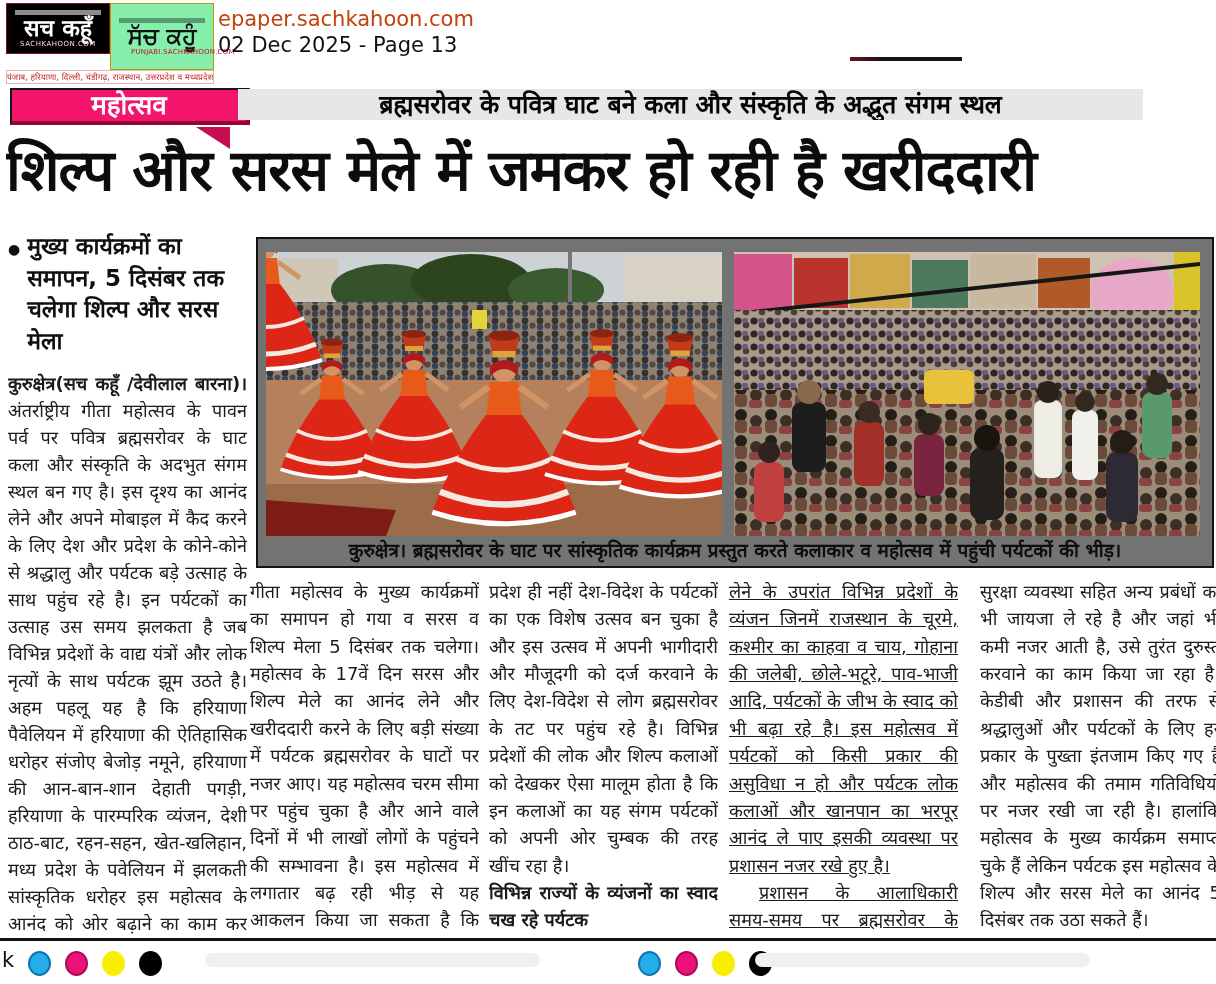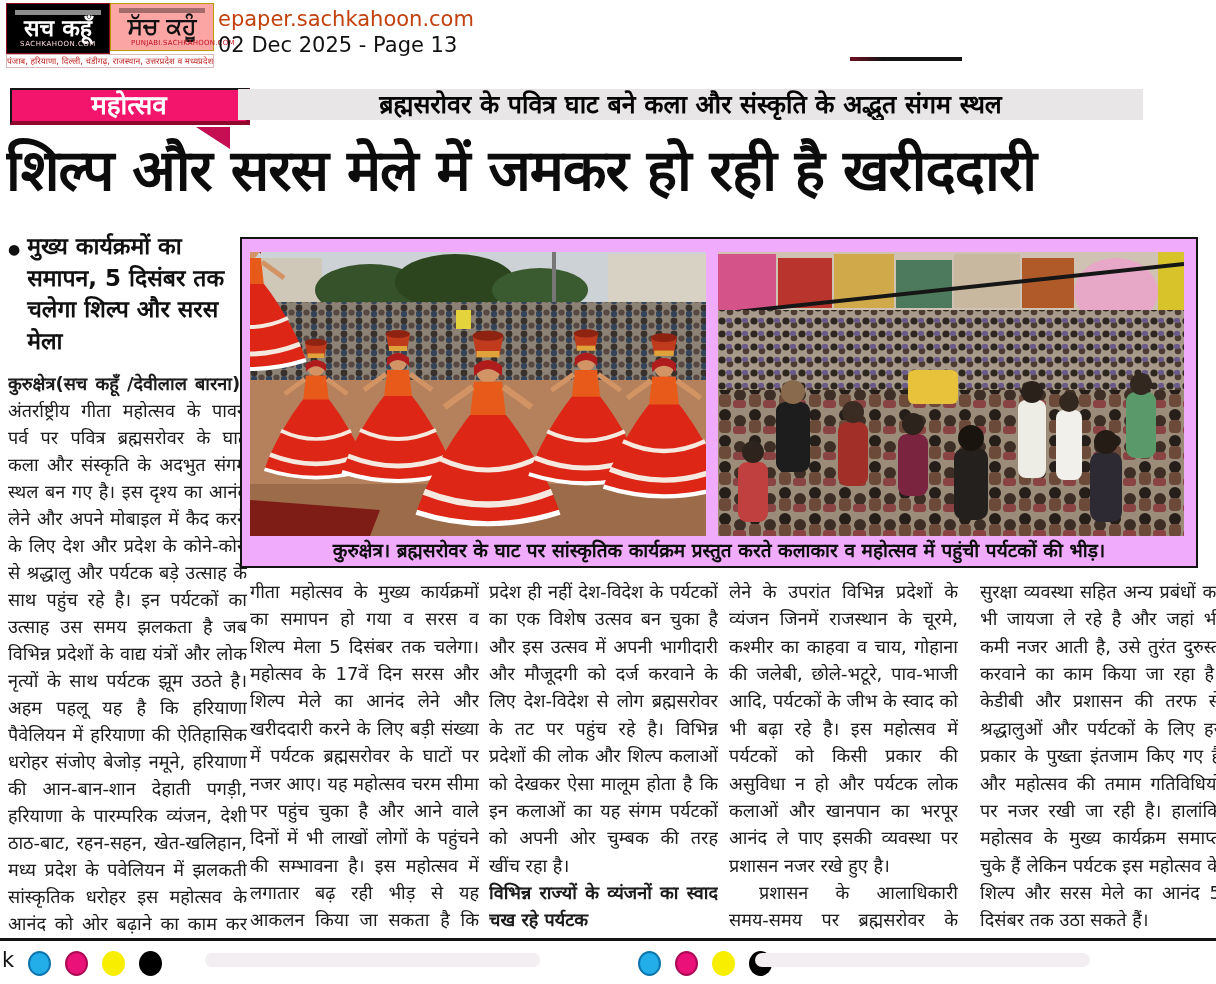--- a/index.html
+++ b/index.html
@@ -7,21 +7,21 @@
               font-family:"DejaVu Sans", sans-serif; }
 
   
   .logo-wrap { position:absolute; left:6px; top:3px; width:208px; }
   .logo-row { display:flex; }
   .logo-red { width:104px; height:51px; background:#000000; border:1px solid #8a0c18;
               color:#fff; text-align:center; display:flex; flex-direction:column; justify-content:center; }
   .logo-red .tinybar { height:5px; margin:1px 8px; background:rgba(255,255,255,.55); }
   .logo-red .big { font-size:23px; font-weight:800; line-height:1.05; }
   .logo-red .site { font-size:7px; letter-spacing:.5px; color:#ffd9de; }
-  .logo-yellow { width:104px; height:48px; background:#fca5a5; border:1px solid #b89c00;
+  .logo-yellow { width:104px; height:67px; background:#86efac; border:1px solid #b89c00;
                  color:#111; text-align:center; display:flex; flex-direction:column; justify-content:center; }
   .logo-yellow .tinybar { height:5px; margin:1px 8px; background:rgba(0,0,0,.35); }
   .logo-yellow .big { font-size:23px; font-weight:800; line-height:1.05; }
   .logo-yellow .site { font-size:7px; letter-spacing:.2px; color:#c01222;padding-left:20px; }
   .region-strip { width:208px; height:14px; background:#fff; border:1px solid #d8b8b8;
                   color:#c02020; font-size:8.5px; line-height:12px; text-align:center;
                   white-space:nowrap; overflow:hidden; }
   .site-url  { position:absolute; left:218px; top:7px;  font-size:21px; color:#c2410c; }
   .site-date { position:absolute; left:218px; top:33px; font-size:21px; color:#111; }
   .artifact-line { position:absolute; left:850px; top:57px; width:112px; height:4px;
@@ -42,35 +42,35 @@
               letter-spacing:-1px; white-space:nowrap; overflow:hidden; }
 
   
   .col1 { position:absolute; left:8px; top:231px; width:239px; height:705px; overflow:hidden; }
   .summary { display:flex; gap:7px; font-size:23px; font-weight:700; line-height:1.38; color:#101010; }
   .summary .dot { font-size:14px; padding-top:9px; }
   .body-text { font-size:18px; line-height:1.5; text-align:justify; color:#1b1b1b; margin-top:12px; }
   .byline { font-weight:700; }
 
   
-  .photo-box { position:absolute; left:240px; top:237px; width:958px; height:331px;
-               border:2px solid #141414; background:#f0abfc; }
+  .photo-box { position:absolute; left:256px; top:237px; width:958px; height:331px;
+               border:2px solid #141414; background:#737373; }
   .photo { position:absolute; top:13px; height:284px; overflow:hidden; background:#cfc5b8; }
   .photo.left  { left:8px;   width:456px; }
   .photo.right { left:476px; width:466px; }
   .caption { position:absolute; left:0; right:0; bottom:3px; text-align:center;
              font-size:19px; font-weight:700; color:#0e0e0e; white-space:nowrap; overflow:hidden; }
 
   
   .bodycol { position:absolute; top:578px; height:358px; overflow:hidden;
              font-size:18px; line-height:1.52; text-align:justify; color:#1b1b1b; }
   .bodycol p { margin:0; }
   .c2 { left:250px; width:229px; }
   .c3 { left:489px; width:229px; }
-  .c4 { left:729px; width:229px; }
+  .c4 { left:729px; width:229px;text-decoration:underline; }
   .c5 { left:980px; width:241px; }
   .subhead { font-weight:700; }
   .indent { text-indent:30px; }
 
   
   .bottom-line { position:absolute; left:0; top:938px; width:1216px; height:3px; background:#141414; }
   .footer-mark { position:absolute; left:2px; top:948px; font-size:21px; color:#111; }
   .dots { position:absolute; top:951px; display:flex; gap:14px; }
   .dots.left { left:28px; } .dots.mid { left:638px; }
   .dot { width:23px; height:25px; border-radius:50%; }

